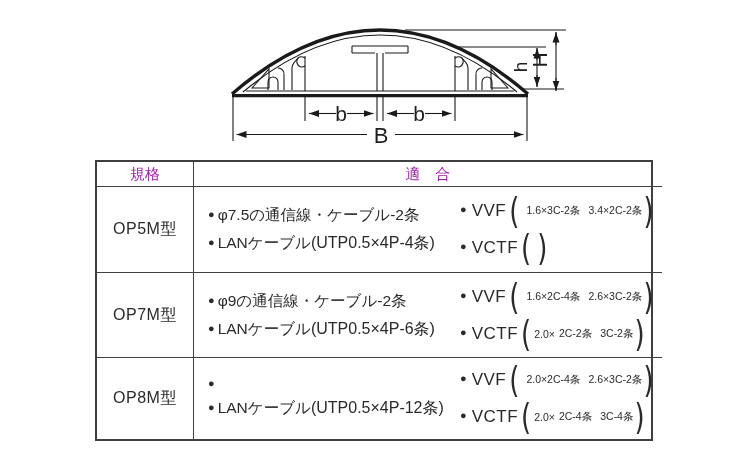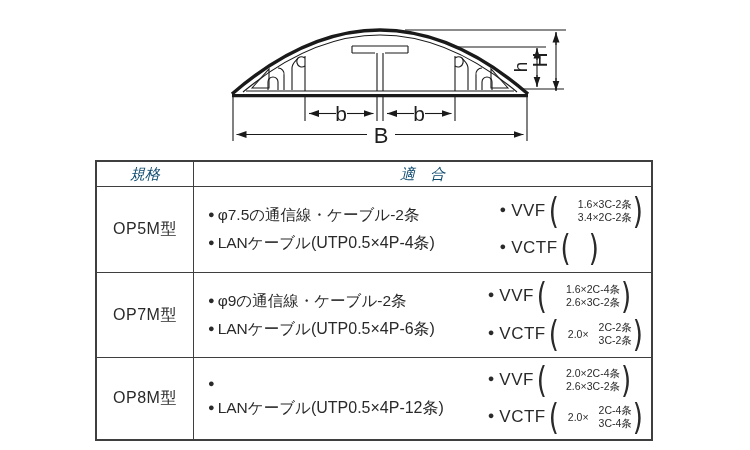--- a/index.html
+++ b/index.html
@@ -8,35 +8,35 @@
   svg{position:absolute;left:0;top:0;}
   svg text{font-family:"Liberation Sans","DejaVu Sans",sans-serif;fill:#1f1f1f;}
 
   
   .spec-table{position:absolute;left:95px;top:160px;width:558px;height:281px;
     border:2px solid #3f3f3f;box-sizing:border-box;display:grid;
     grid-template-columns:97px 1fr;grid-template-rows:25px 86px 85px 1fr;background:#fff;}
   .cell{box-sizing:border-box;display:flex;align-items:center;}
   .col1{border-right:1.5px solid #3f3f3f;justify-content:center;}
   .rowline{border-bottom:1.5px solid #3f3f3f;}
-  .hdr{justify-content:center;font-size:15px;color:#0c4a6e;font-style:italic;}
+  .hdr{justify-content:center;font-size:15px;color:#a21caf;}
   .model{font-size:16px;letter-spacing:.5px;}
   .apply{padding:4px 6px 4px 14px;}
   .left-block{display:flex;flex-direction:column;justify-content:center;gap:7px;width:252px;flex:0 0 auto;}
   .bline{display:flex;align-items:baseline;font-size:15.5px;white-space:nowrap;}
   .bullet{font-size:11px;margin-right:3px;position:relative;top:-2px;}
   .sm{font-size:16px;}
   .right-block{margin-left:auto;margin-right:2px;display:flex;flex-direction:column;justify-content:center;gap:11px;}
   .cable-entry{display:flex;align-items:center;white-space:nowrap;}
   .cable-label{font-size:17px;letter-spacing:.5px;margin:0 3px 0 2px;}
   .paren{font-size:26px;font-weight:400;line-height:1;transform:scaleY(1.35);color:#2a2a2a;
          font-family:"DejaVu Sans",sans-serif;}
   .pgroup{display:flex;align-items:center;}
-  .prefix{font-size:10.5px;margin:0 9px;}
-  .stk{display:flex;flex-direction:column;justify-content:center;font-size:10.5px;line-height:1.25;margin:0 1px;}
+  .prefix{font-size:10.5px;margin:0 3px;}
+  .stk{display:flex;flex-direction:row;justify-content:center;font-size:10.5px;line-height:1.25;margin:0 1px;gap:8px;}
 </style>
 </head>
 <body>
 
 <div class="stage">
 
   <svg width="750" height="152" viewBox="0 0 750 152">
     <defs>
       <marker id="arr" markerUnits="userSpaceOnUse" markerWidth="11" markerHeight="9" viewBox="0 0 11 9" refX="10" refY="4.5" orient="auto">
         <path d="M0,1 L10,4.5 L0,8 Z" fill="#1a1a1a"></path>

